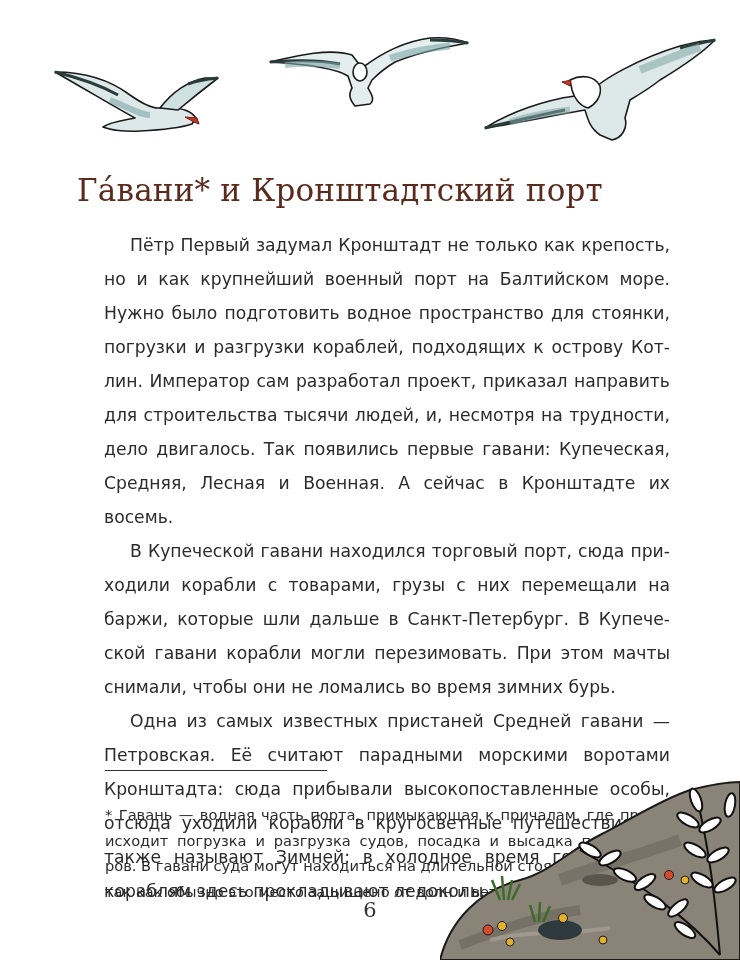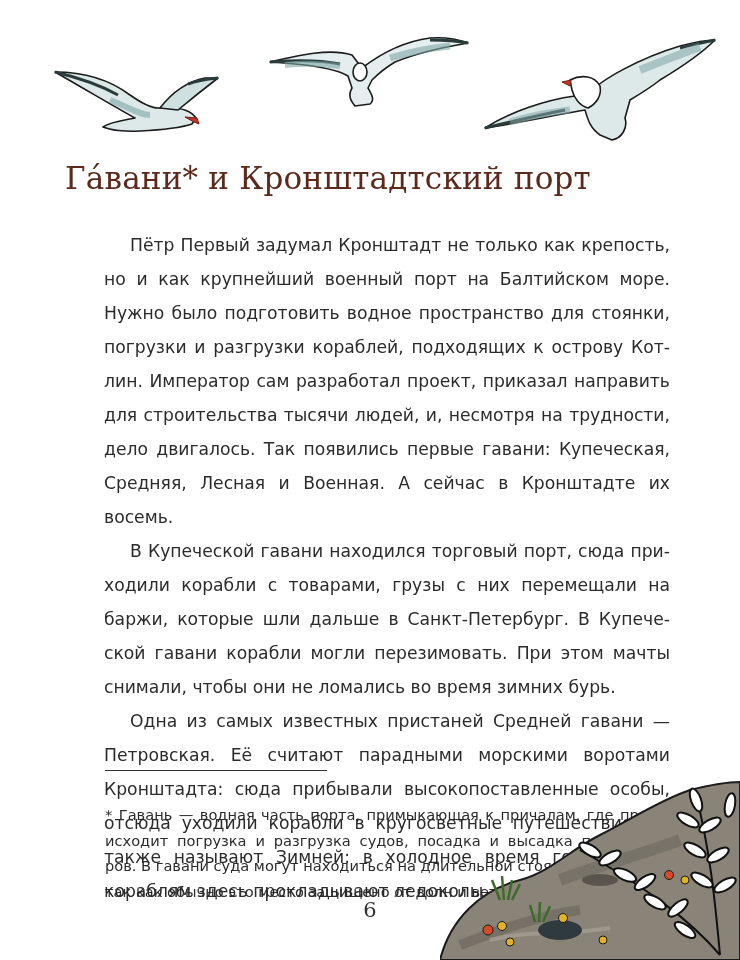--- a/index.html
+++ b/index.html
@@ -4,21 +4,21 @@
 <style>
   html, body { margin: 0; padding: 0; }
   body {
     width: 740px; height: 960px; background: #ffffff; position: relative; overflow: hidden;
     font-family: "DejaVu Sans", sans-serif; color: #2a2a2a;
   }
   .birds { position: absolute; left: 0; top: 0; width: 740px; height: 150px; }
   .title {
     position: absolute; left: 0; top: 160px; width: 656px; text-align: center;
     font-family: "DejaVu Serif", serif; font-size: 31px; color: #5a2a1c; letter-spacing: 0.2px;
-    margin: 0; font-weight: normal;
+    margin: 12px; font-weight: normal;
   }
   .body-text {
     position: absolute; left: 104px; top: 228px; width: 566px;
     font-size: 17.2px; line-height: 34px; text-align: justify; color: #2b2b2b;
   }
   .body-text p { margin: 0; text-indent: 26px; }
   .fn-rule { position: absolute; left: 105px; top: 770px; width: 222px; height: 1px; background: #333; }
   .footnote {
     position: absolute; left: 105px; top: 802px; width: 548px;
     font-size: 14.6px; line-height: 25.5px; color: #2b2b2b; text-align: justify;

